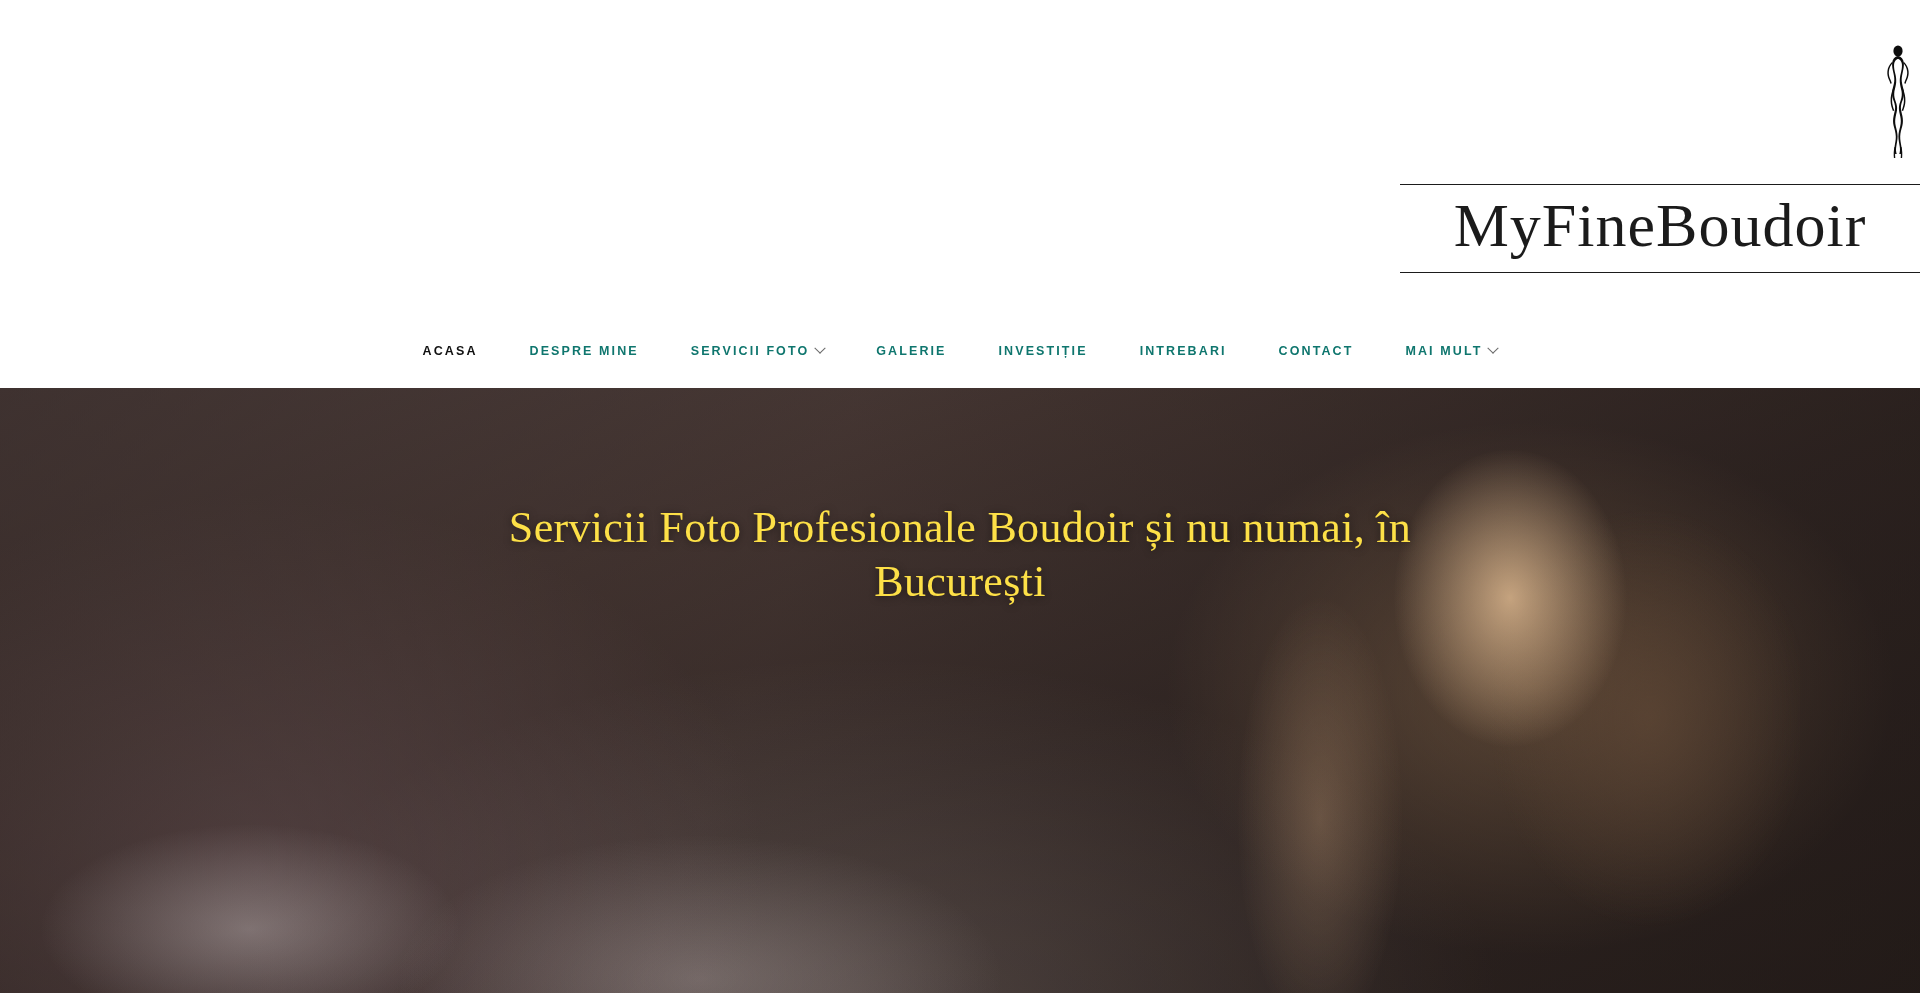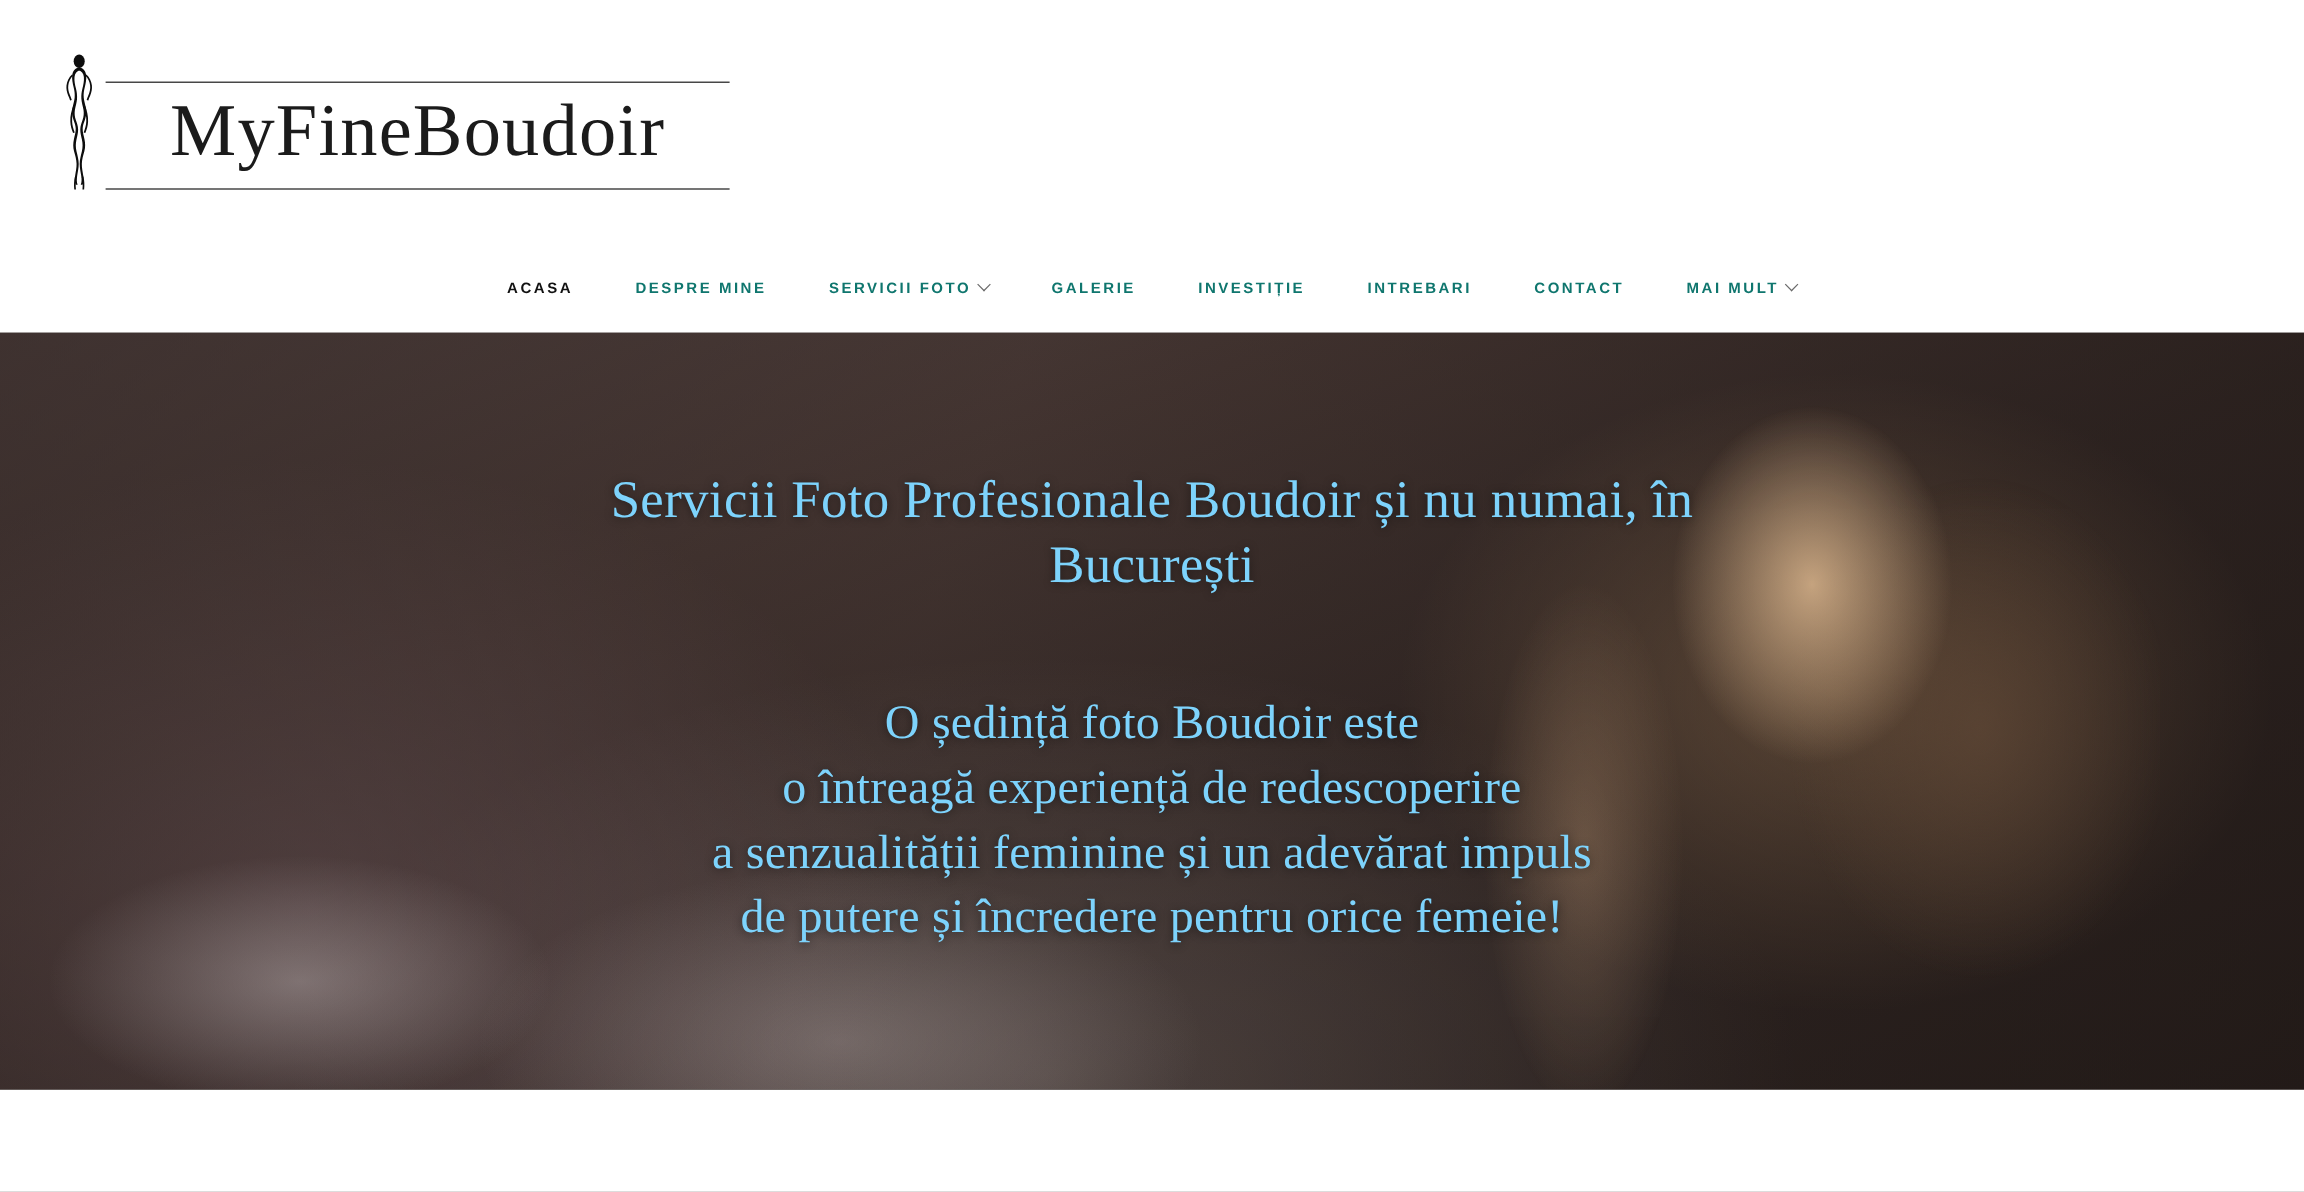--- a/index.html
+++ b/index.html
@@ -22,23 +22,22 @@
   .header {
     width: 100%;
     background: #ffffff;
     padding-top: 42px;
     position: relative;
     z-index: 5;
   }
 
   .brand-block {
     display: flex;
-    flex-direction: row;
-    align-items: center;
-    padding-left: 44px;
+    flex-direction: column;
+    align-items: flex-end;
   }
 
   .logo-figure {
     width: 44px;
     height: 120px;
     display: block;
   }
 
   .brand-name-wrap {
     margin-top: 22px;
@@ -146,21 +145,21 @@
     background:
       radial-gradient(ellipse 300px 150px at 250px 330px, rgba(226,218,218,0.35), rgba(180,170,175,0) 70%),
       radial-gradient(ellipse 420px 200px at 700px 380px, rgba(210,198,198,0.30), rgba(150,140,145,0) 72%);
   }
 
   .hero-content {
     position: relative;
     z-index: 3;
     padding-top: 113px;
     text-align: center;
-    color: #7dd3fc;
+    color: #fde047;
     font-family: "Liberation Serif", serif;
     text-shadow: 0 1px 8px rgba(0,0,0,0.45);
   }
 
   .hero-title {
     font-size: 44px;
     line-height: 1.22;
     font-weight: 400;
     letter-spacing: 0.3px;
     max-width: 1020px;
@@ -245,22 +244,16 @@
     </nav>
   </header>
 
   <section class="hero">
     <div class="hero-bg"></div>
     <div class="hero-figure"></div>
     <div class="hero-drape"></div>
 
     <div class="hero-content">
       <h1 class="hero-title">Servicii Foto Profesionale Boudoir și nu numai, în București</h1>
-      <div class="hero-sub">
-        <div>O ședință foto Boudoir este</div>
-        <div>o întreagă experiență de redescoperire</div>
-        <div>a senzualității feminine și un adevărat impuls</div>
-        <div>de putere și încredere pentru orice femeie!</div>
-      </div>
     </div>
   </section>
 
 </div>
 
 </body></html>

